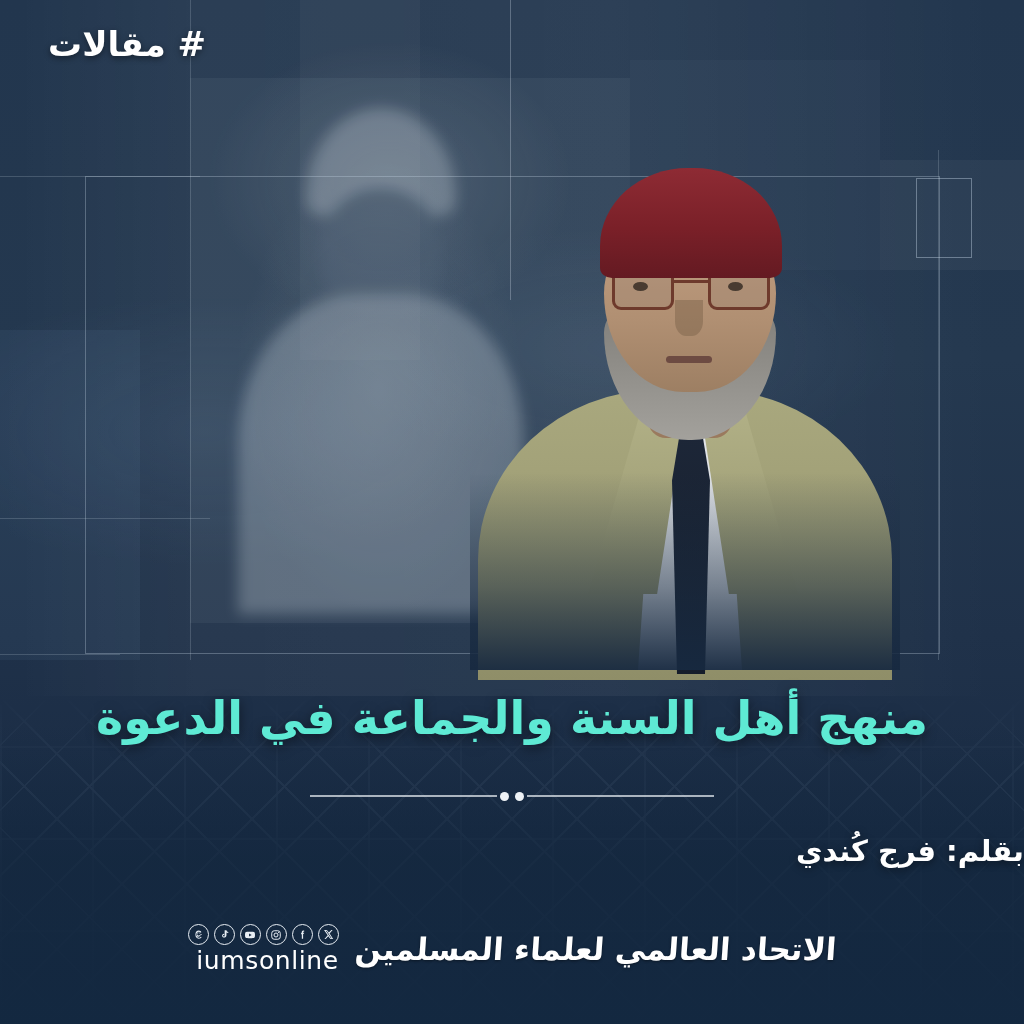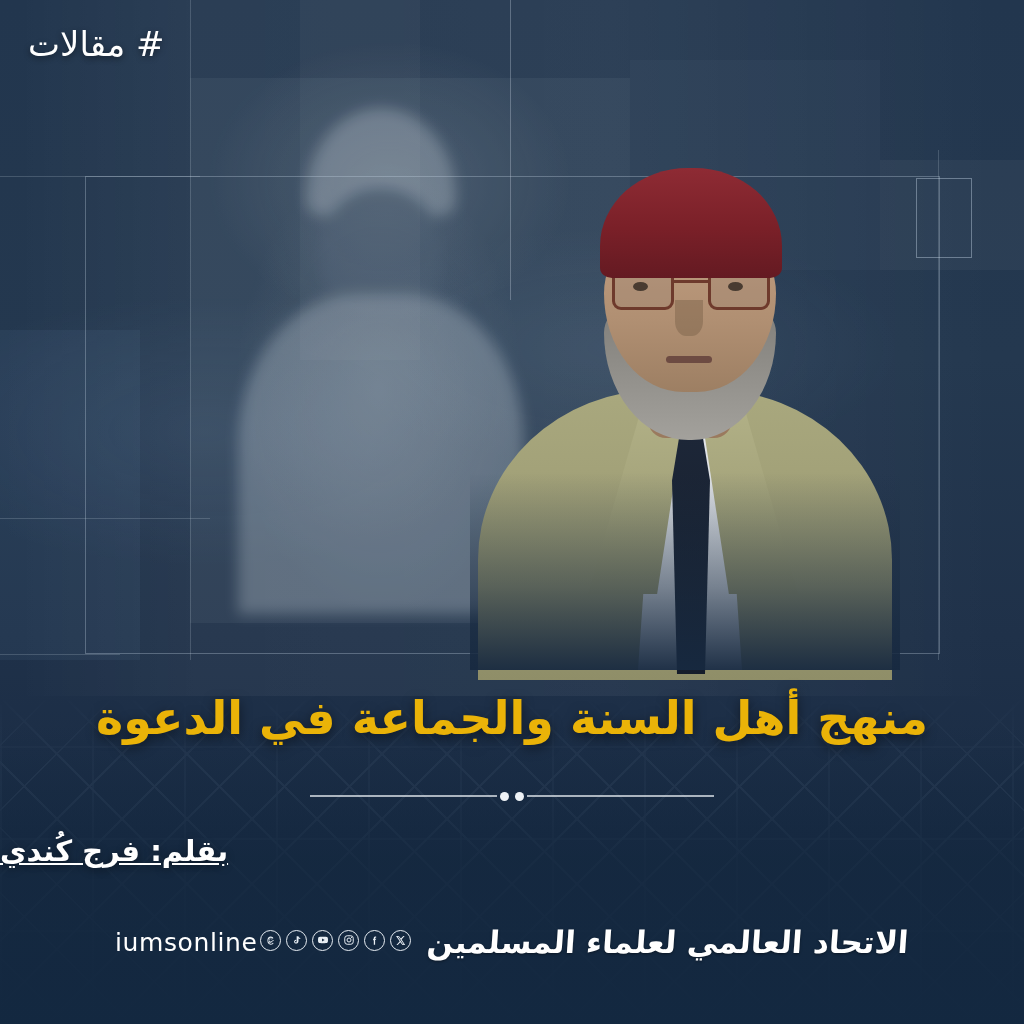--- a/index.html
+++ b/index.html
@@ -231,36 +231,36 @@
   .pt-lapel-l { left: 118px; clip-path: polygon(60% 0%, 100% 12%, 72% 100%, 0% 100%); }
   .pt-lapel-r { left: 232px; clip-path: polygon(0% 12%, 40% 0%, 100% 100%, 28% 100%); }
   .portrait-blend {
     position: absolute; inset: 0;
     background: linear-gradient(180deg, rgba(30,48,70,0) 62%, rgba(26,44,66,0.5) 84%, rgba(23,41,64,0.95) 100%);
   }
 
   
   .hashtag {
     position: absolute;
-    left: 28px; top: 24px;
+    left: 48px; top: 24px;
     color: #ffffff;
     font-size: 34px;
-    font-weight: 400;
+    font-weight: 700;
     letter-spacing: 1px;
     direction: rtl;
     text-shadow: 0 2px 6px rgba(0,0,0,0.45);
   }
 
   
   .title {
     position: absolute;
     left: 0; top: 690px;
     width: 100%;
     text-align: center;
-    color: #eab308;
+    color: #5eead4;
     font-size: 46px;
     font-weight: 700;
     letter-spacing: 0px;
     direction: rtl;
     text-shadow: 0 3px 12px rgba(0,0,0,0.5);
     line-height: 1.25;
   }
 
   .divider {
     position: absolute;
@@ -283,27 +283,26 @@
     width: 9px; height: 9px;
     border-radius: 50%;
     background: #eef2f6;
     margin: 0 3px;
   }
 
   .byline {
     position: absolute;
     left: 0; top: 834px;
     width: 100%;
-    text-align: left;
+    text-align: right;
     color: #ffffff;
     font-size: 29px;
     font-weight: 700;
     direction: rtl;
     text-shadow: 0 2px 8px rgba(0,0,0,0.45);
-    text-decoration: underline;
   }
   .affiliation {
     position: absolute;
     left: 0; top: 876px;
     width: 100%;
     text-align: center;
     color: #e7ecf1;
     font-size: 21px;
     font-weight: 400;
     direction: rtl;
@@ -316,21 +315,21 @@
     left: 0; top: 924px;
     width: 100%;
     display: flex;
     align-items: center;
     justify-content: center;
     gap: 16px;
     direction: rtl;
   }
   .brand-block {
     display: flex;
-    flex-direction: row;
+    flex-direction: column;
     align-items: flex-start;
     gap: 3px;
   }
   .social-row {
     display: flex;
     flex-direction: row;
     gap: 5px;
     align-items: center;
   }
   .soc {

